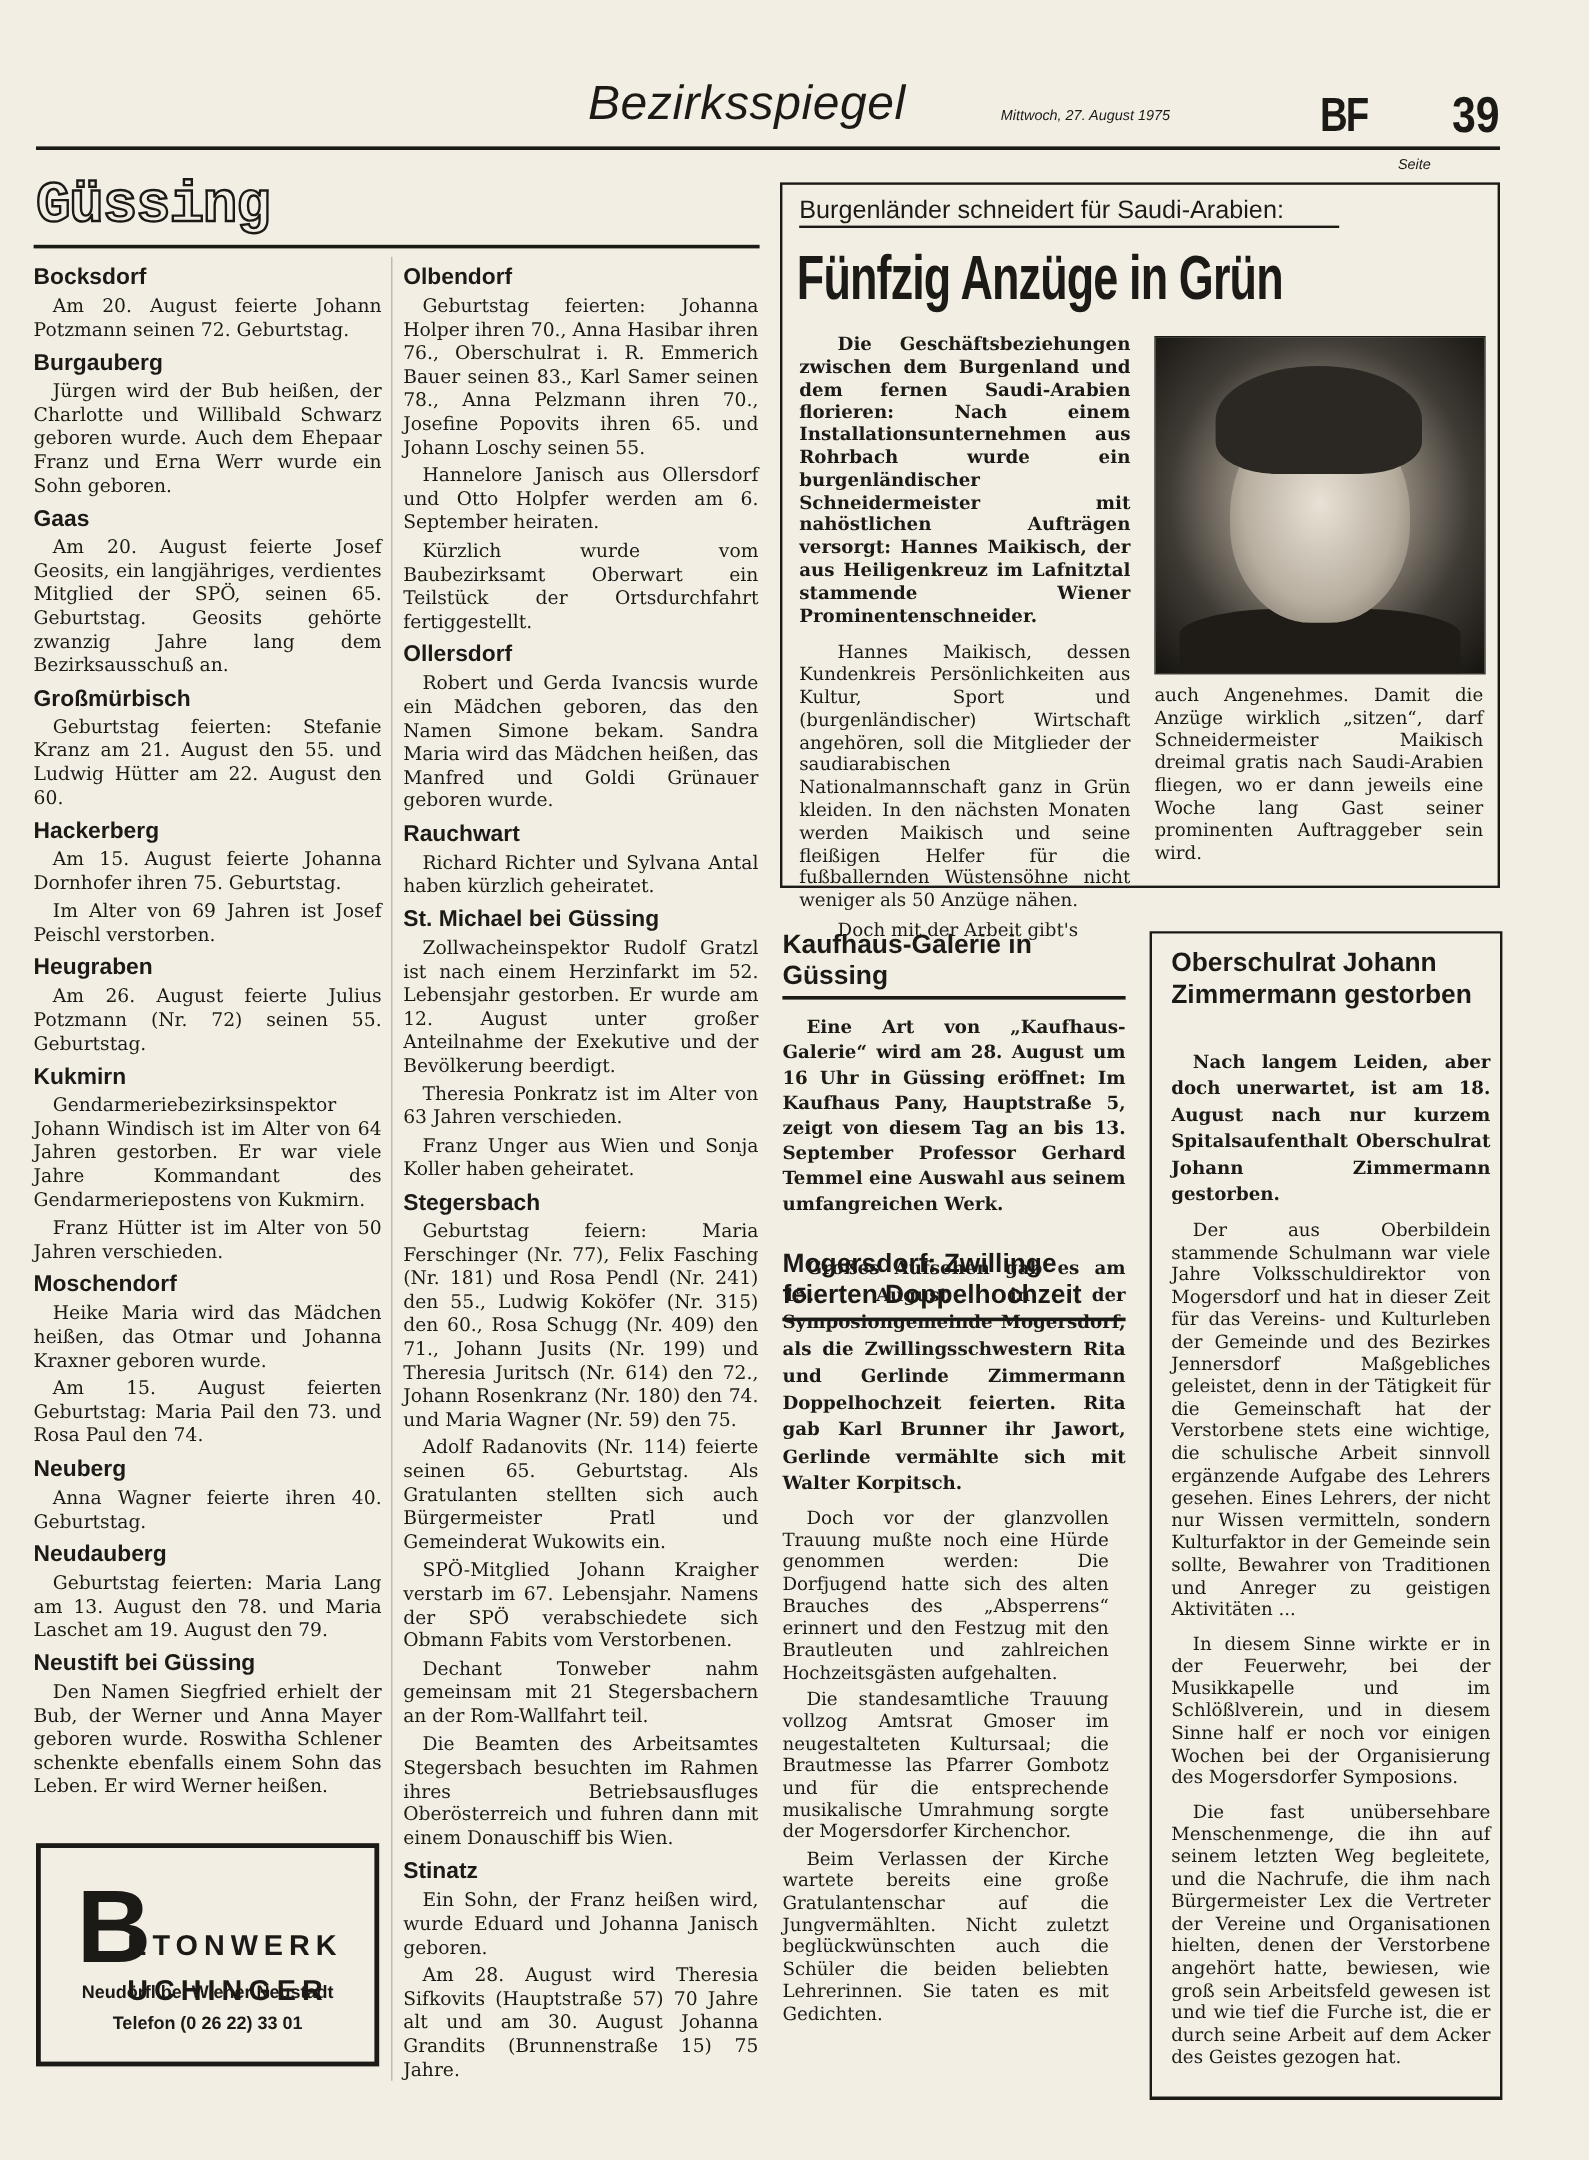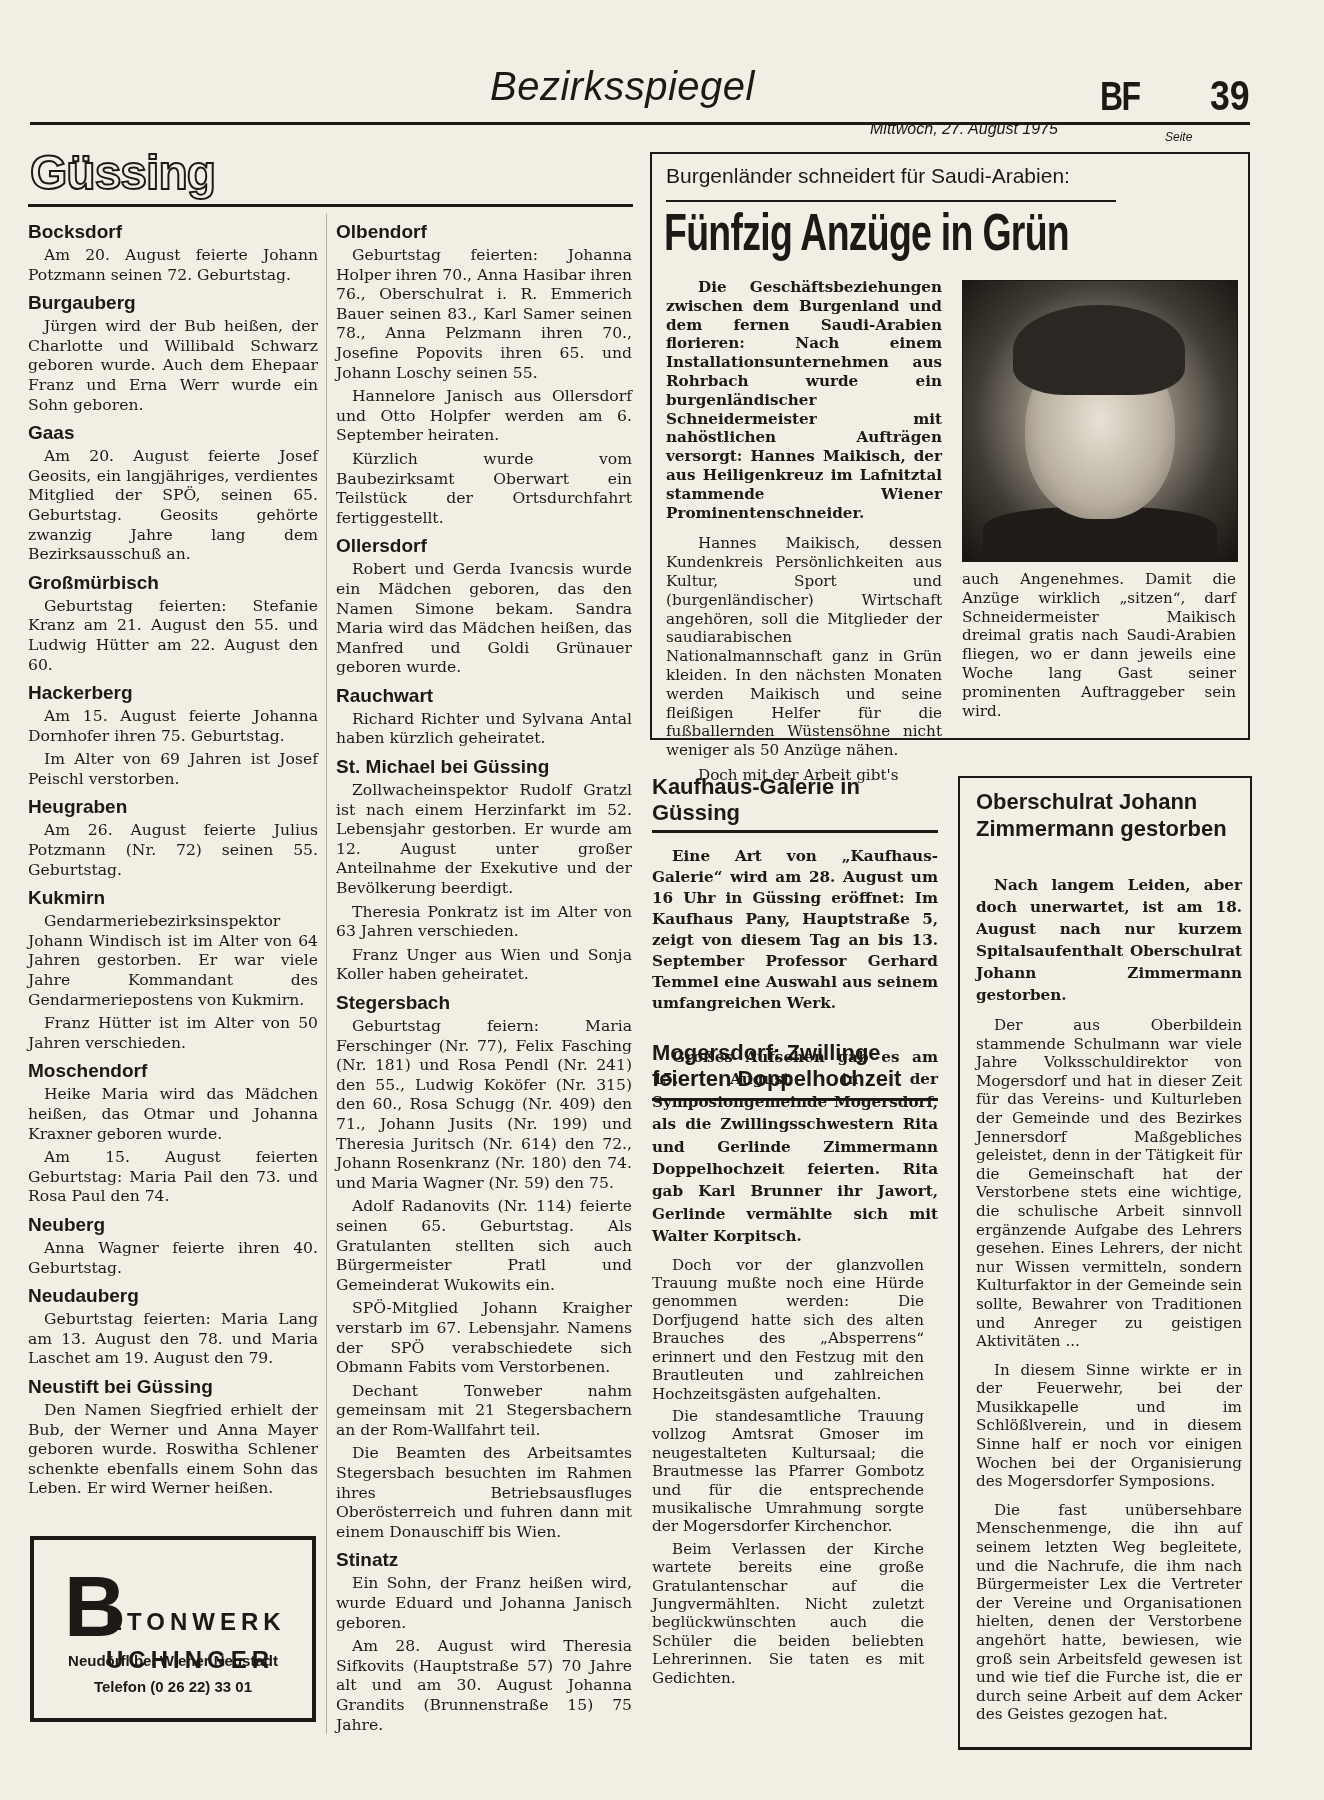--- a/index.html
+++ b/index.html
@@ -6,28 +6,28 @@
   body {
     width: 1324px; height: 1800px; overflow: hidden;
     background: #f3eee3;
     color: #1c1a17;
     font-family: "DejaVu Serif", serif;
     position: relative;
   }
   .page { position: absolute; left: 0; top: 0; width: 1324px; height: 1800px; }
   .masthead { position: absolute; left: 30px; top: 62px; width: 1220px; height: 60px; border-bottom: 3px solid #1c1a17; }
   .mh-title { position: absolute; left: 460px; top: 2px; font-family: "Liberation Sans", sans-serif; font-style: italic; font-size: 40px; letter-spacing: 0.5px; }
-  .mh-date { position: absolute; left: 840px; top: 27px; font-family: "Liberation Sans", sans-serif; font-style: italic; font-size: 16px; margin-top: 31px; }
+  .mh-date { position: absolute; left: 804px; top: 27px; font-family: "Liberation Sans", sans-serif; font-style: italic; font-size: 12px; }
   .mh-bf { position: absolute; left: 1070px; top: 12px; font-family: "Liberation Sans", sans-serif; font-weight: bold; font-size: 40px; transform: scaleX(0.8); transform-origin: left; letter-spacing: -2px; }
   .mh-seite { position: absolute; left: 1135px; top: 28px; font-family: "Liberation Sans", sans-serif; font-style: italic; font-size: 12px; margin-top: 40px; }
   .mh-num { position: absolute; left: 1180px; top: 10px; font-family: "Liberation Sans", sans-serif; font-weight: bold; font-size: 42px; transform: scaleX(0.85); transform-origin: left; }
 
   .section-title {
     position: absolute; left: 30px; top: 145px;
-    font-family: Liberation Sans, sans-serif; font-size: 48px; font-weight: bold;
+    font-family: Liberation Mono, monospace; font-size: 48px; font-weight: bold;
     color: #f3eee3; -webkit-text-stroke: 2px #1c1a17; letter-spacing: -1px;
   }
   .section-rule { position: absolute; left: 28px; top: 204px; width: 605px; height: 3px; background: #1c1a17; }
 
   .col { position: absolute; font-size: 15.6px; line-height: 19.6px; text-align: justify; hyphens: manual; }
   .col1 { left: 28px; top: 214px; width: 290px; }
   .col2 { left: 336px; top: 214px; width: 296px; }
   .place { font-family: "Liberation Sans", sans-serif; font-weight: bold; font-size: 19px; line-height: 24px; margin: 6px 0 2px 0; text-align: left; }
   .col p { margin: 0 0 4px 0; text-indent: 16px; }
 
@@ -36,21 +36,21 @@
     border: 4px solid #1c1a17; box-sizing: border-box;
     font-family: "Liberation Sans", sans-serif;
   }
   .ad-b { position: absolute; left: 30px; top: 26px; font-size: 86px; font-weight: bold; line-height: 80px; }
   .ad-line1, .ad-line2 { position: absolute; left: 72px; font-size: 24px; font-weight: bold; letter-spacing: 5px; margin-top: 40px; }
   .ad-line1 { top: 28px; } .ad-line2 { top: 66px; }
   .ad-addr { position: absolute; left: 0; width: 100%; top: 112px; text-align: center; font-size: 15px; font-weight: bold; }
   .ad-tel { position: absolute; left: 0; width: 100%; top: 138px; text-align: center; font-size: 15px; font-weight: bold; }
 
   .saudi-box { position: absolute; left: 650px; top: 152px; width: 600px; height: 588px; border: 2px solid #1c1a17; box-sizing: border-box; }
-  .saudi-kicker { position: absolute; left: 14px; top: 10px; width: 450px; font-family: "Liberation Sans", sans-serif; font-size: 21px; border-bottom: 2px solid #1c1a17; padding-bottom: 12px; }
+  .saudi-kicker { position: absolute; left: 14px; top: 10px; width: 450px; font-family: "Liberation Sans", sans-serif; font-size: 21px; border-bottom: 2px solid #1c1a17; padding-bottom: 0; }
   .saudi-head { position: absolute; left: 12px; top: 48px; font-family: "Liberation Sans", sans-serif; font-weight: bold; font-size: 52px; transform: scaleX(0.72); transform-origin: left; letter-spacing: -1px; white-space: nowrap; }
   .saudi-col1 { position: absolute; left: 14px; top: 124px; width: 276px; font-size: 15.2px; line-height: 18.8px; text-align: justify; }
   .saudi-col1 .lead { font-weight: bold; text-indent: 32px; margin: 0 0 12px 0; }
   .saudi-col1 p { margin: 0 0 6px 0; text-indent: 32px; }
   .photo { position: absolute; left: 310px; top: 126px; width: 274px; height: 280px; background: radial-gradient(ellipse at 50% 48%, #cfc8ba 0%, #8d8579 35%, #3e3a34 65%, #16140f 100%); border: 1px solid #1c1a17; }
   .photo-face { position: absolute; left: 62px; top: 58px; width: 150px; height: 180px; border-radius: 50% 50% 45% 45%; background: radial-gradient(ellipse at 50% 45%, #e8e2d6 0%, #b7ae9f 60%, #6c655a 100%); }
   .photo-hair { position: absolute; left: 50px; top: 24px; width: 172px; height: 90px; border-radius: 50% 50% 30% 30%; background: #2b2722; }
   .photo-suit { position: absolute; left: 20px; top: 226px; width: 234px; height: 54px; background: #1f1c18; border-radius: 40% 40% 0 0; }
   .saudi-col2 { position: absolute; left: 310px; top: 416px; width: 274px; font-size: 15.2px; line-height: 18.8px; text-align: justify; }
 

